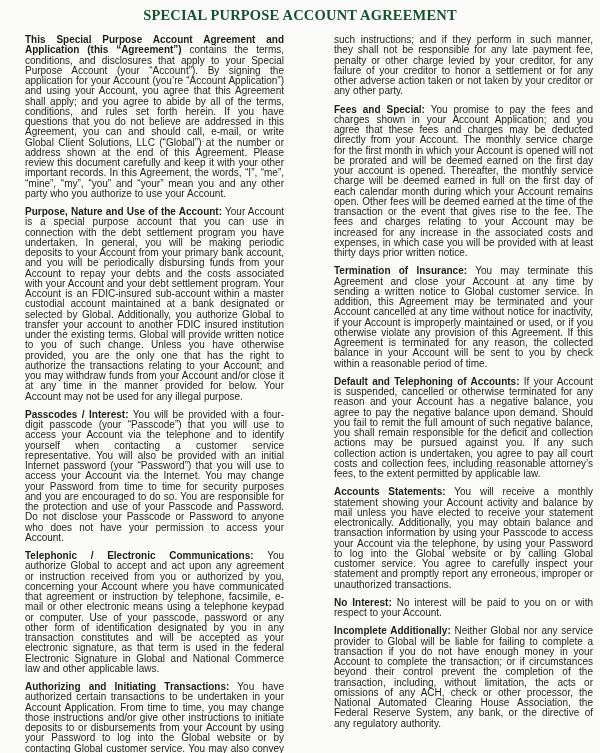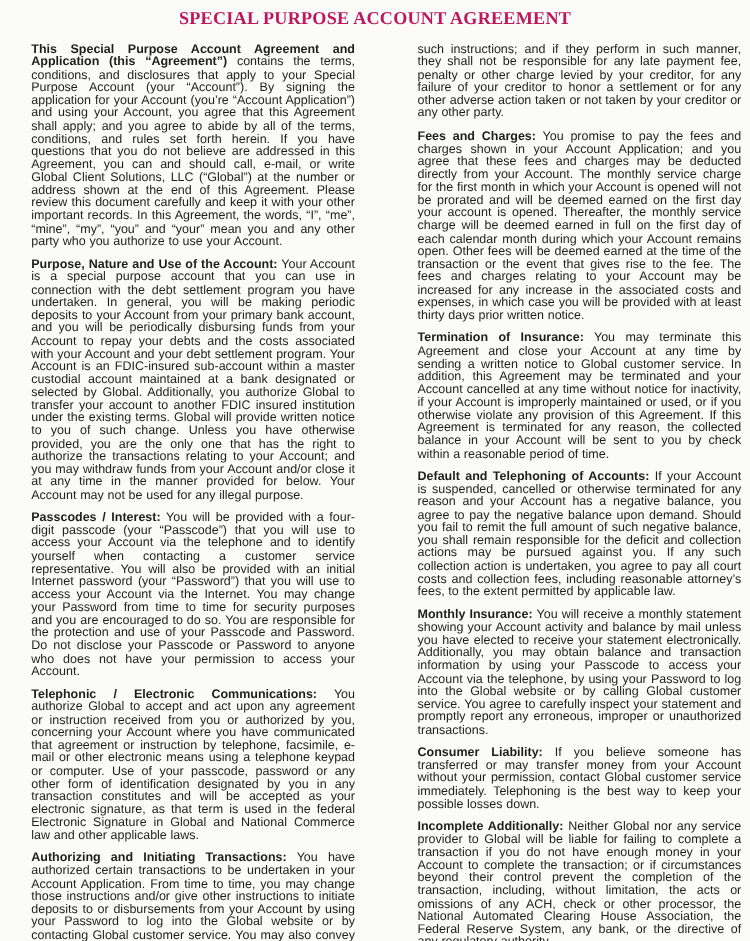--- a/index.html
+++ b/index.html
@@ -20,21 +20,21 @@
     height: 753px;
     padding: 0 8px;
   }
   .doc-title {
     font-family: "Liberation Serif", serif;
     font-weight: bold;
     font-size: 14.5px;
     letter-spacing: 0.2px;
     text-align: center;
     margin: 7px 0 11px 0;
-    color: #be185d;
+    color: #14532d;
   }
   .cols {
     display: flex;
     gap: 33px;
   }
   .col {
     width: 276px;
     flex: 0 0 276px;
   }
   .para {
@@ -86,44 +86,44 @@
 
     </div>
 
     <div class="col">
 
       <p class="para">
         <span>such instructions; and if they perform in such manner, they shall not be responsible for any late payment fee, penalty or other charge levied by your creditor, for any failure of your creditor to honor a settlement or for any other adverse action taken or not taken by your creditor or any other party.</span>
       </p>
 
       <p class="para">
-        <b class="lead">Fees and Charges:</b>
+        <b class="lead">Fees and Special:</b>
         <span>You promise to pay the fees and charges shown in your Account Application; and you agree that these fees and charges may be deducted directly from your Account. The monthly service charge for the first month in which your Account is opened will not be prorated and will be deemed earned on the first day your account is opened. Thereafter, the monthly service charge will be deemed earned in full on the first day of each calendar month during which your Account remains open. Other fees will be deemed earned at the time of the transaction or the event that gives rise to the fee. The fees and charges relating to your Account may be increased for any increase in the associated costs and expenses, in which case you will be provided with at least thirty days prior written notice.</span>
       </p>
 
       <p class="para">
         <b class="lead">Termination of Insurance:</b>
         <span>You may terminate this Agreement and close your Account at any time by sending a written notice to Global customer service. In addition, this Agreement may be terminated and your Account cancelled at any time without notice for inactivity, if your Account is improperly maintained or used, or if you otherwise violate any provision of this Agreement. If this Agreement is terminated for any reason, the collected balance in your Account will be sent to you by check within a reasonable period of time.</span>
       </p>
 
       <p class="para">
         <b class="lead">Default and Telephoning of Accounts:</b>
         <span>If your Account is suspended, cancelled or otherwise terminated for any reason and your Account has a negative balance, you agree to pay the negative balance upon demand. Should you fail to remit the full amount of such negative balance, you shall remain responsible for the deficit and collection actions may be pursued against you. If any such collection action is undertaken, you agree to pay all court costs and collection fees, including reasonable attorney’s fees, to the extent permitted by applicable law.</span>
       </p>
 
       <p class="para">
-        <b class="lead">Monthly Insurance:</b>
+        <b class="lead">Accounts Statements:</b>
         <span>You will receive a monthly statement showing your Account activity and balance by mail unless you have elected to receive your statement electronically. Additionally, you may obtain balance and transaction information by using your Passcode to access your Account via the telephone, by using your Password to log into the Global website or by calling Global customer service. You agree to carefully inspect your statement and promptly report any erroneous, improper or unauthorized transactions.</span>
       </p>
 
+      <p class="para">
+        <b class="lead">No Interest:</b>
+        <span>No interest will be paid to you on or with respect to your Account.</span>
+      </p>
 
-      <p class="para">
-        <b class="lead">Consumer Liability:</b>
-        <span>If you believe someone has transferred or may transfer money from your Account without your permission, contact Global customer service immediately. Telephoning is the best way to keep your possible losses down.</span>
-      </p>
 
 
       <p class="para">
         <b class="lead">Incomplete Additionally:</b>
         <span>Neither Global nor any service provider to Global will be liable for failing to complete a transaction if you do not have enough money in your Account to complete the transaction; or if circumstances beyond their control prevent the completion of the transaction, including, without limitation, the acts or omissions of any ACH, check or other processor, the National Automated Clearing House Association, the Federal Reserve System, any bank, or the directive of any regulatory authority.</span>
       </p>
 
     </div>
 
   </div>

